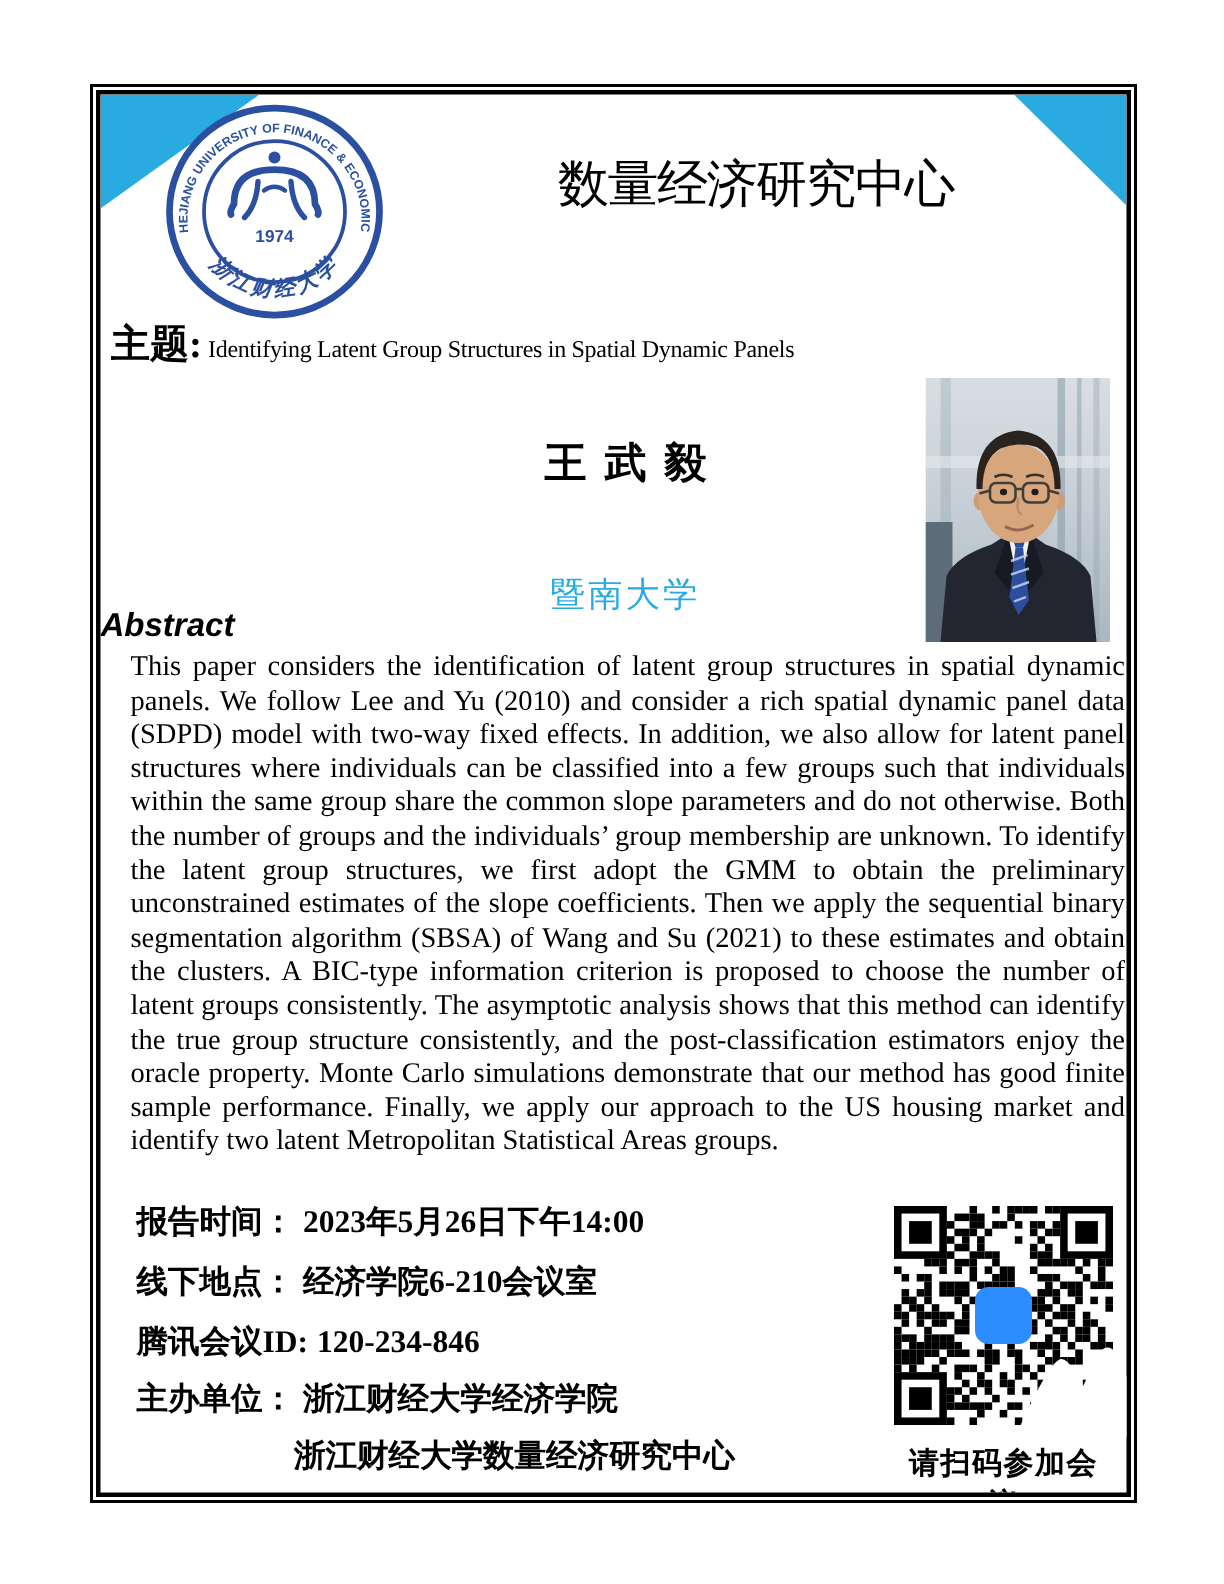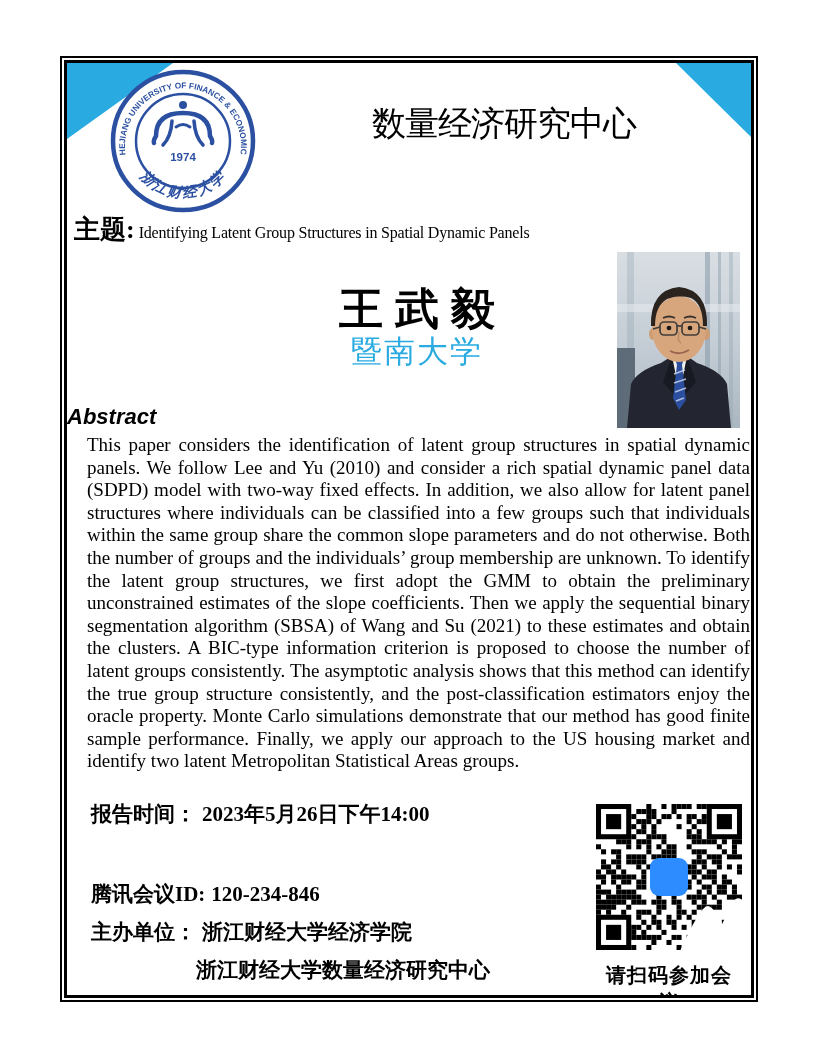--- a/index.html
+++ b/index.html
@@ -21,23 +21,23 @@
 
   .head-block { position:absolute; left:206px; top:38px; width:462px; text-align:center; }
   .center-name { font-size:34px; font-weight:400; letter-spacing:-1px; line-height:46px; font-family:"Liberation Serif", serif; }
   .seminar-no  { font-size:33px; font-weight:700; line-height:44px; font-family:"Liberation Serif", serif; }
 
   .topic { position:absolute; left:7px; top:149px; width:678px; white-space:nowrap; }
   .topic-label { font-size:26px; font-weight:700; }
   .topic-title { font-size:16px; letter-spacing:-0.2px; }
 
   .speaker { position:absolute; left:180px; top:220px; width:340px; text-align:center; }
-  .speaker-name { font-size:44px; font-weight:600; letter-spacing:12px; padding-left:12px;
+  .speaker-name { font-size:28px; font-weight:600; letter-spacing:12px; padding-left:12px;
                   font-family:"DejaVu Serif", serif; line-height:52px; }
-  .speaker-aff  { font-size:31px; color:var(--cyan,#29ABE2); letter-spacing:2px; line-height:34px; }
+  .speaker-aff  { font-size:23px; color:var(--cyan,#29ABE2); letter-spacing:2px; line-height:34px;margin-top:45px; }
 
   .photo { position:absolute; left:550px; top:189px; width:123px; height:176px; overflow:hidden; }
 
   .abs-head { position:absolute; left:0; top:341px; width:690px; text-align:left;
               font-family:"Liberation Sans", sans-serif; font-weight:700; font-style:italic; font-size:22px; }
   .abs-body { position:absolute; left:20px; top:371px; width:663px;
               font-size:19px; line-height:22.6px; text-align:justify; }
 
   .detail { position:absolute; left:24px; font-size:21px; font-weight:700; white-space:nowrap; }
   .detail .lbl { margin-right:6px; }
@@ -142,20 +142,23 @@
     <path d="M67 66 Q73 63 79 66" stroke="#3a332c" stroke-width="1.8" fill="none"></path>
     <path d="M62 80 Q60 89 64 91" stroke="#b98d66" stroke-width="1.6" fill="none"></path>
     <path d="M53 99 Q62 104 72 98" stroke="#9c6450" stroke-width="2" fill="none"></path>
   </svg>
 
   <div class="abs-head">Abstract</div>
   <div class="abs-body">This paper considers the identification of latent group structures in spatial dynamic panels. We follow Lee and Yu (2010) and consider a rich spatial dynamic panel data (SDPD) model with two-way fixed effects. In addition, we also allow for latent panel structures where individuals can be classified into a few groups such that individuals within the same group share the common slope parameters and do not otherwise. Both the number of groups and the individuals’ group membership are unknown. To identify the latent group structures, we first adopt the GMM to obtain the preliminary unconstrained estimates of the slope coefficients. Then we apply the sequential binary segmentation algorithm (SBSA) of Wang and Su (2021) to these estimates and obtain the clusters. A BIC-type information criterion is proposed to choose the number of latent groups consistently. The asymptotic analysis shows that this method can identify the true group structure consistently, and the post-classification estimators enjoy the oracle property. Monte Carlo simulations demonstrate that our method has good finite sample performance. Finally, we apply our approach to the US housing market and identify two latent Metropolitan Statistical Areas groups.</div>
 
   <div class="detail d0">
     <span class="lbl">报告时间：</span><span>2023年5月26日下午14:00</span>
+  </div>
+  <div class="detail d1">
+    <span class="lbl">线下地点：</span><span>经济学院6-210会议室</span>
   </div>
   <div class="detail d2">
     <span class="lbl">腾讯会议ID:</span><span>120-234-846</span>
   </div>
   <div class="detail d3">
     <span class="lbl">主办单位：</span><span>浙江财经大学经济学院</span>
   </div>
   <div class="detail d4">浙江财经大学数量经济研究中心</div>
 
   <div class="qr-wrap">

